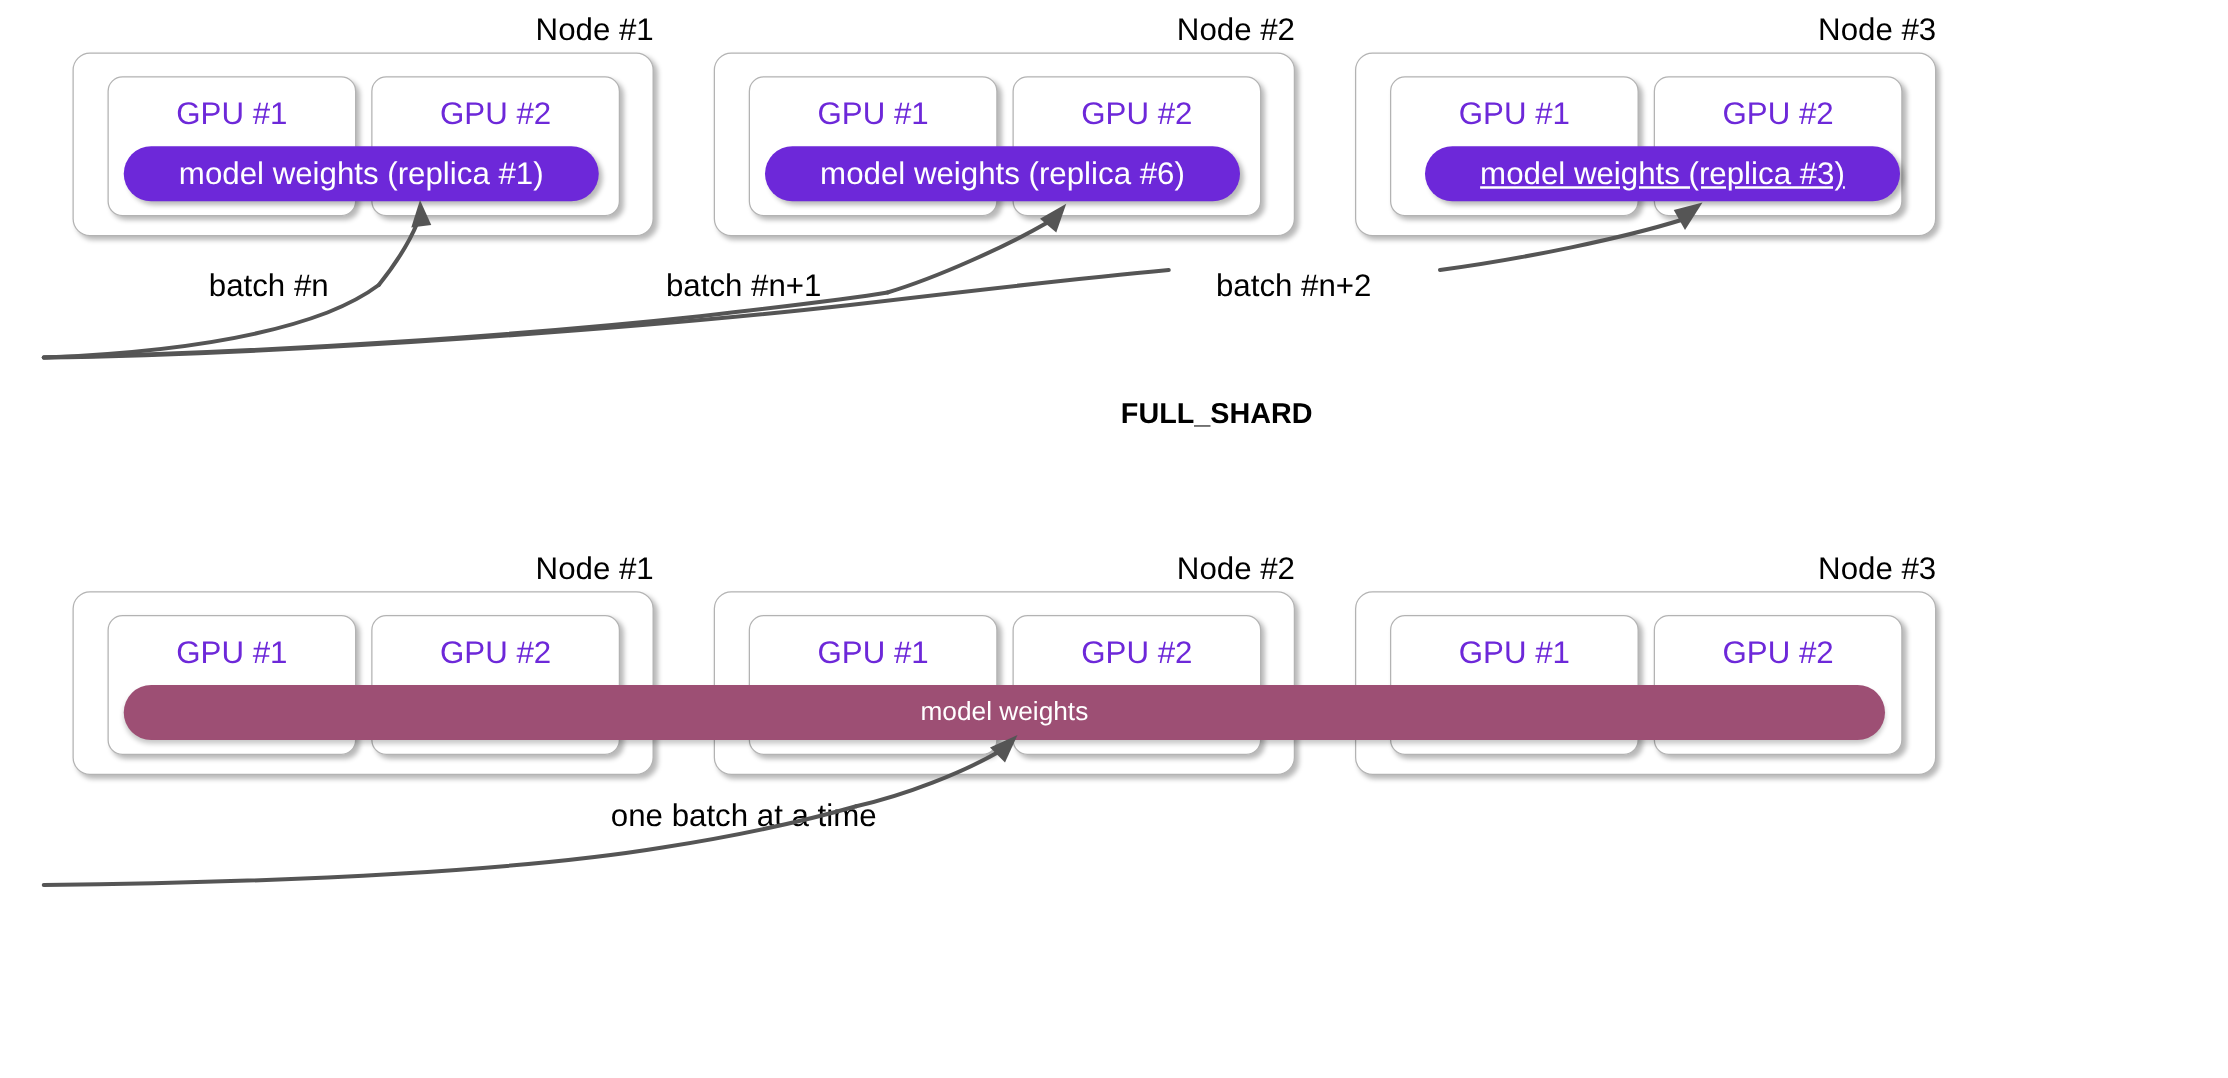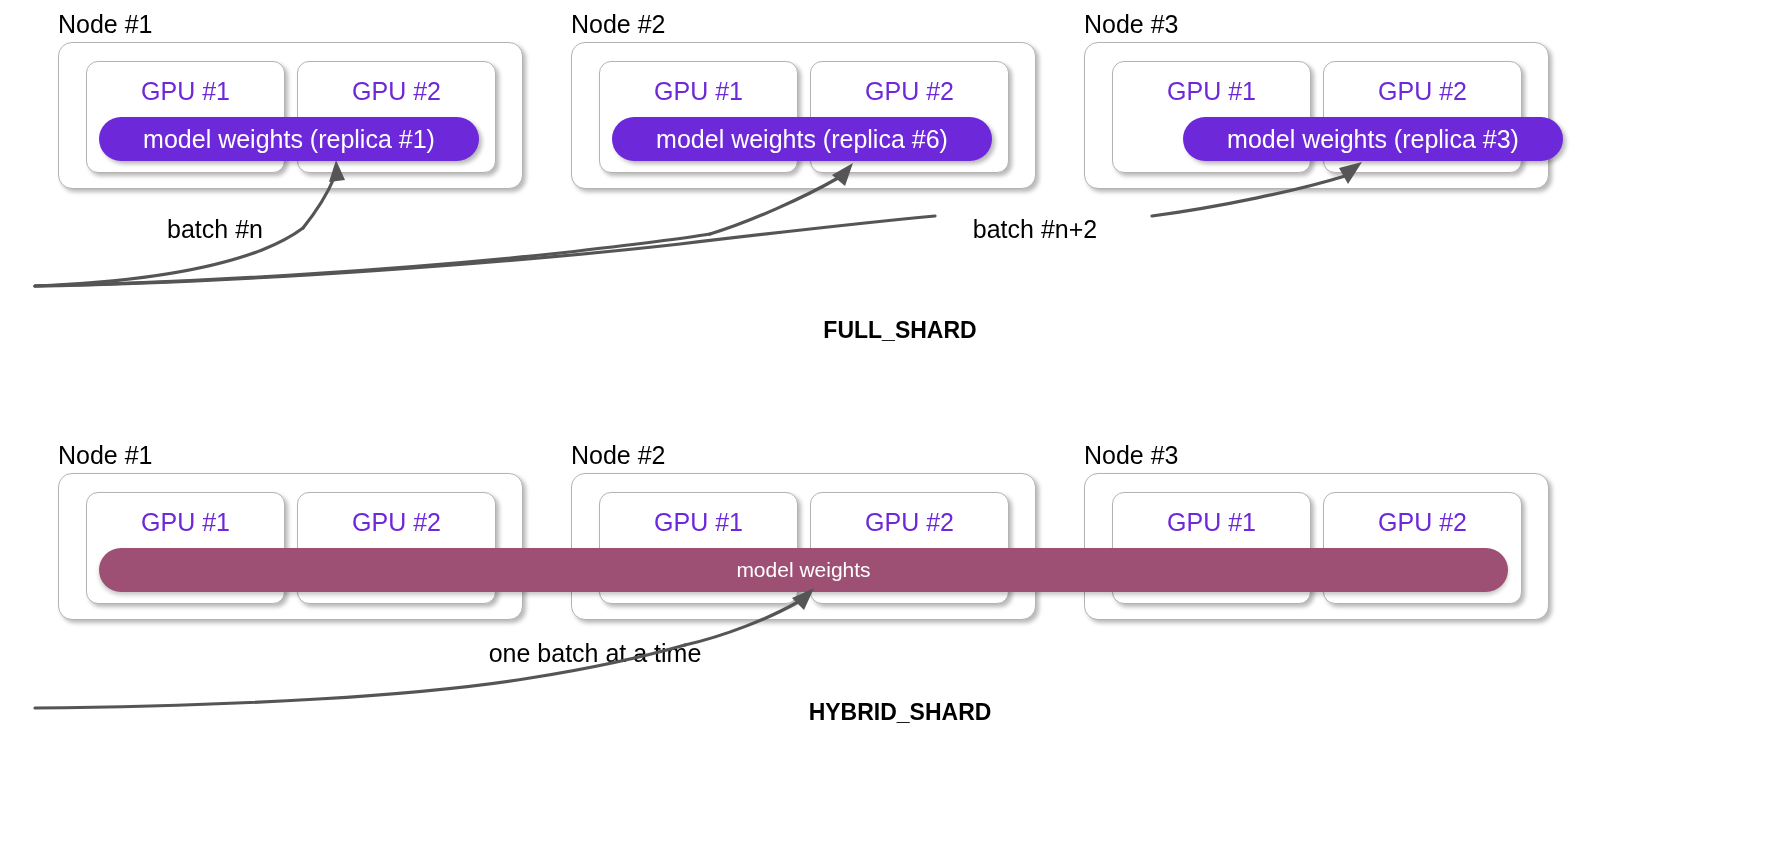--- a/index.html
+++ b/index.html
@@ -4,21 +4,21 @@
 <style>
   html,body{margin:0;padding:0;}
   body{
     width:1782px;height:862px;background:#ffffff;
     font-family:"Liberation Sans","DejaVu Sans",sans-serif;
     position:relative;overflow:hidden;
   }
   #stage{position:absolute;left:0;top:0;width:1782px;height:862px;}
 
   .node-title{
-    position:absolute;text-align:left;color:#000;
+    position:absolute;text-align:right;color:#000;
     font-size:25px;line-height:30px;white-space:nowrap;
   }
   .node-box{
     position:absolute;background:#ffffff;border:1px solid #b3b3b3;
     border-radius:14px;box-shadow:3px 3px 4px rgba(0,0,0,.28);
     box-sizing:border-box;
   }
   .gpu-box{
     position:absolute;background:#ffffff;border:1px solid #b3b3b3;
     border-radius:12px;box-shadow:3px 3px 4px rgba(0,0,0,.28);
@@ -78,26 +78,27 @@
   <div class="weights-bar" style="left:612px;top:117px;width:380px;height:44px;">model weights (replica #6)</div>
 
   <div class="node-title" style="left:1084px;top:9px;width:465px;">Node #3</div>
   <div class="node-box" style="left:1084px;top:42px;width:465px;height:147px;"></div>
   <div class="gpu-box" style="left:1112px;top:61px;width:199px;height:112px;">
     <div class="gpu-label">GPU #1</div>
   </div>
   <div class="gpu-box" style="left:1323px;top:61px;width:199px;height:112px;">
     <div class="gpu-label">GPU #2</div>
   </div>
-  <div class="weights-bar" style="left:1183px;top:117px;width:380px;height:44px;">model weights (replica #3)</div>
+  <div class="weights-bar" style="left:1140px;top:117px;width:380px;height:44px;text-decoration:underline;">model weights (replica #3)</div>
 
   <div class="batch-label" style="left:115px;top:214px;width:200px;">batch #n</div>
+  <div class="batch-label" style="left:485px;top:214px;width:220px;">batch #n+1</div>
   <div class="batch-label" style="left:925px;top:214px;width:220px;">batch #n+2</div>
 
-  <div class="section-label" style="left:750px;top:316px;width:300px;">FULL_SHARD</div>
+  <div class="section-label" style="left:750px;top:316px;width:300px;text-align:right;">FULL_SHARD</div>
 
   <div class="node-title" style="left:58px;top:440px;width:465px;">Node #1</div>
   <div class="node-box" style="left:58px;top:473px;width:465px;height:147px;"></div>
   <div class="gpu-box" style="left:86px;top:492px;width:199px;height:112px;">
     <div class="gpu-label">GPU #1</div>
   </div>
   <div class="gpu-box" style="left:297px;top:492px;width:199px;height:112px;">
     <div class="gpu-label">GPU #2</div>
   </div>
 
@@ -116,21 +117,20 @@
     <div class="gpu-label">GPU #1</div>
   </div>
   <div class="gpu-box" style="left:1323px;top:492px;width:199px;height:112px;">
     <div class="gpu-label">GPU #2</div>
   </div>
 
   <div class="weights-bar-flat" style="left:99px;top:548px;width:1409px;height:44px;border-radius:22px 22px 22px 22px;">model weights</div>
 
   <div class="batch-label" style="left:445px;top:638px;width:300px;">one batch at a time</div>
 
-  <div class="section-label" style="left:740px;top:698px;width:320px;">HYBRID_SHARD</div>
 
   <svg class="arrows" viewBox="0 0 1782 862">
 
     <path d="M 35 286 C 240 283 520 262 680 244 C 790 231 870 222 935 216"></path>
     <path d="M 35 286 C 220 282 420 268 560 253 C 630 245 680 239 710 234"></path>
     <path d="M 35 286 C 140 282 215 268 262 250 C 282 242 295 234 303 228"></path>
 
     <path d="M 303 228 C 315 213 327 195 334 178"></path>
     <polygon points="336,160 329,182 345,180"></polygon>
 

